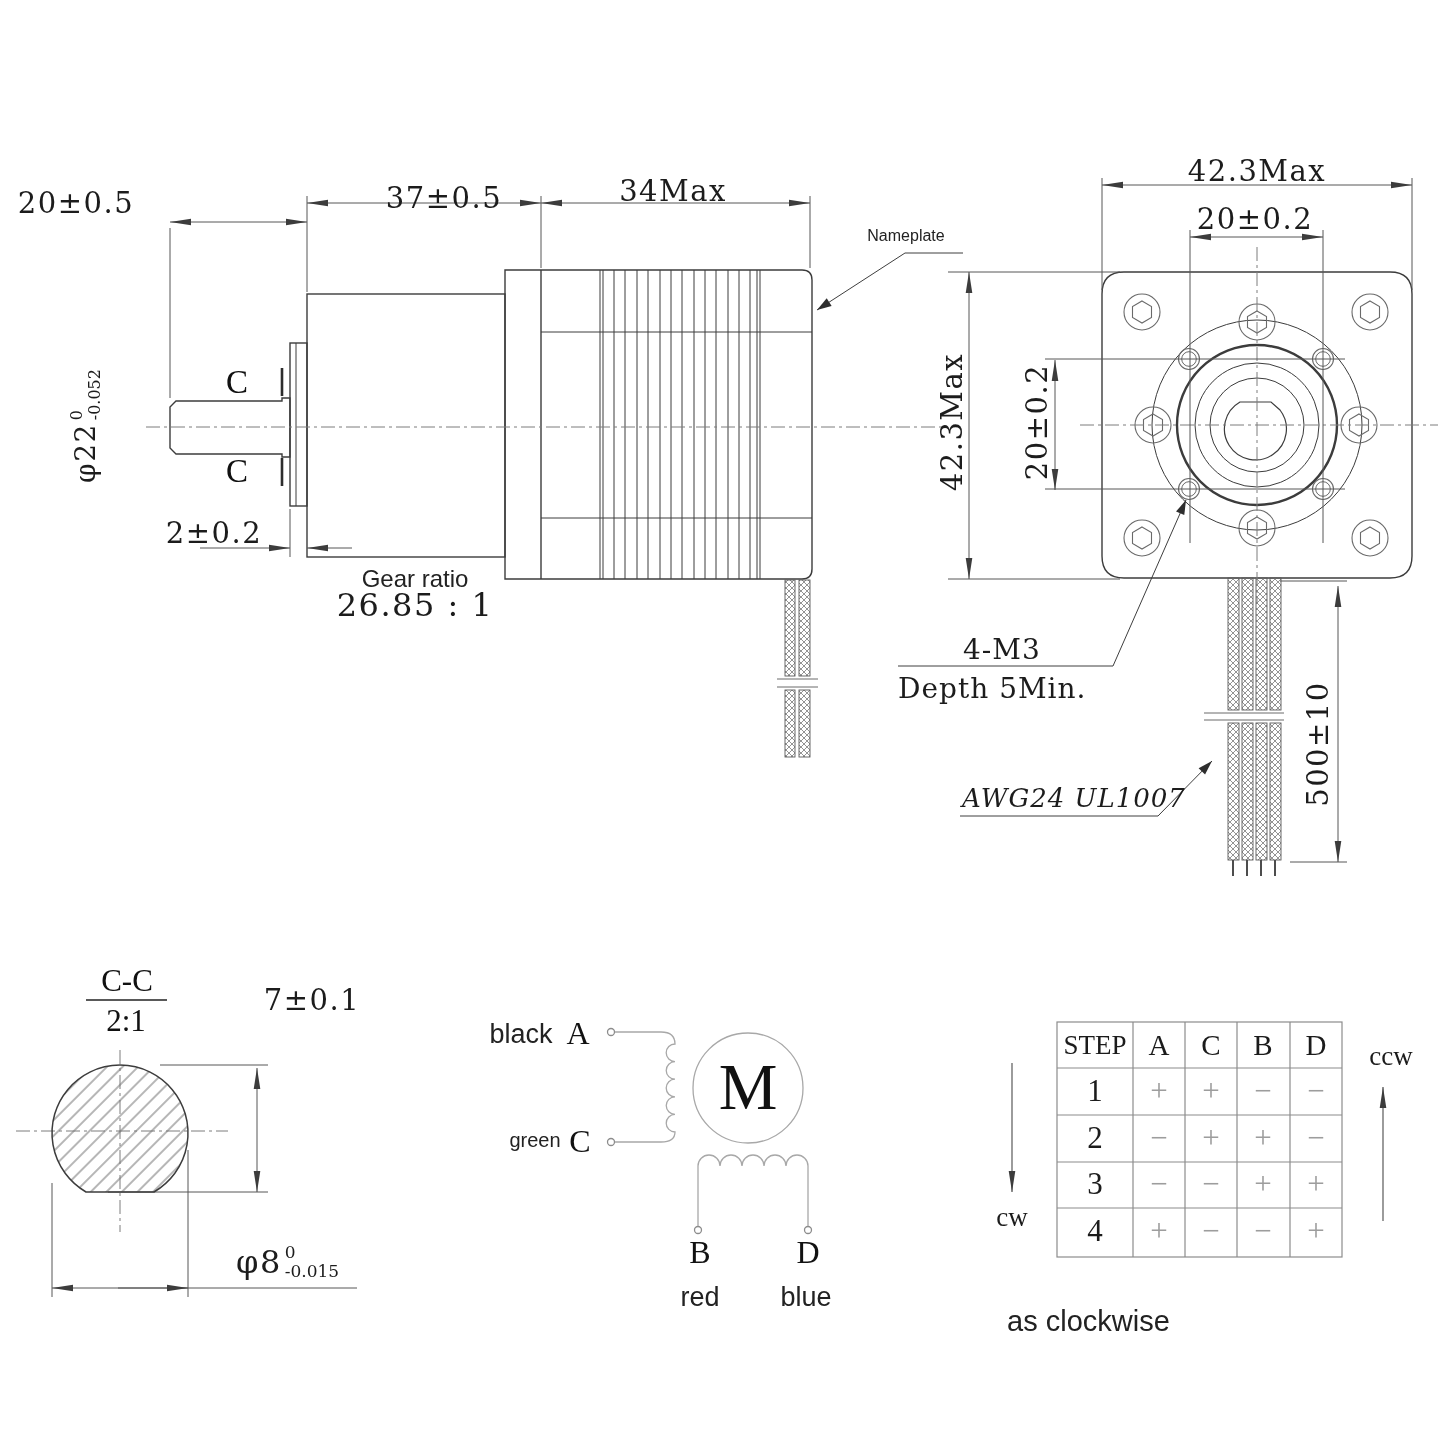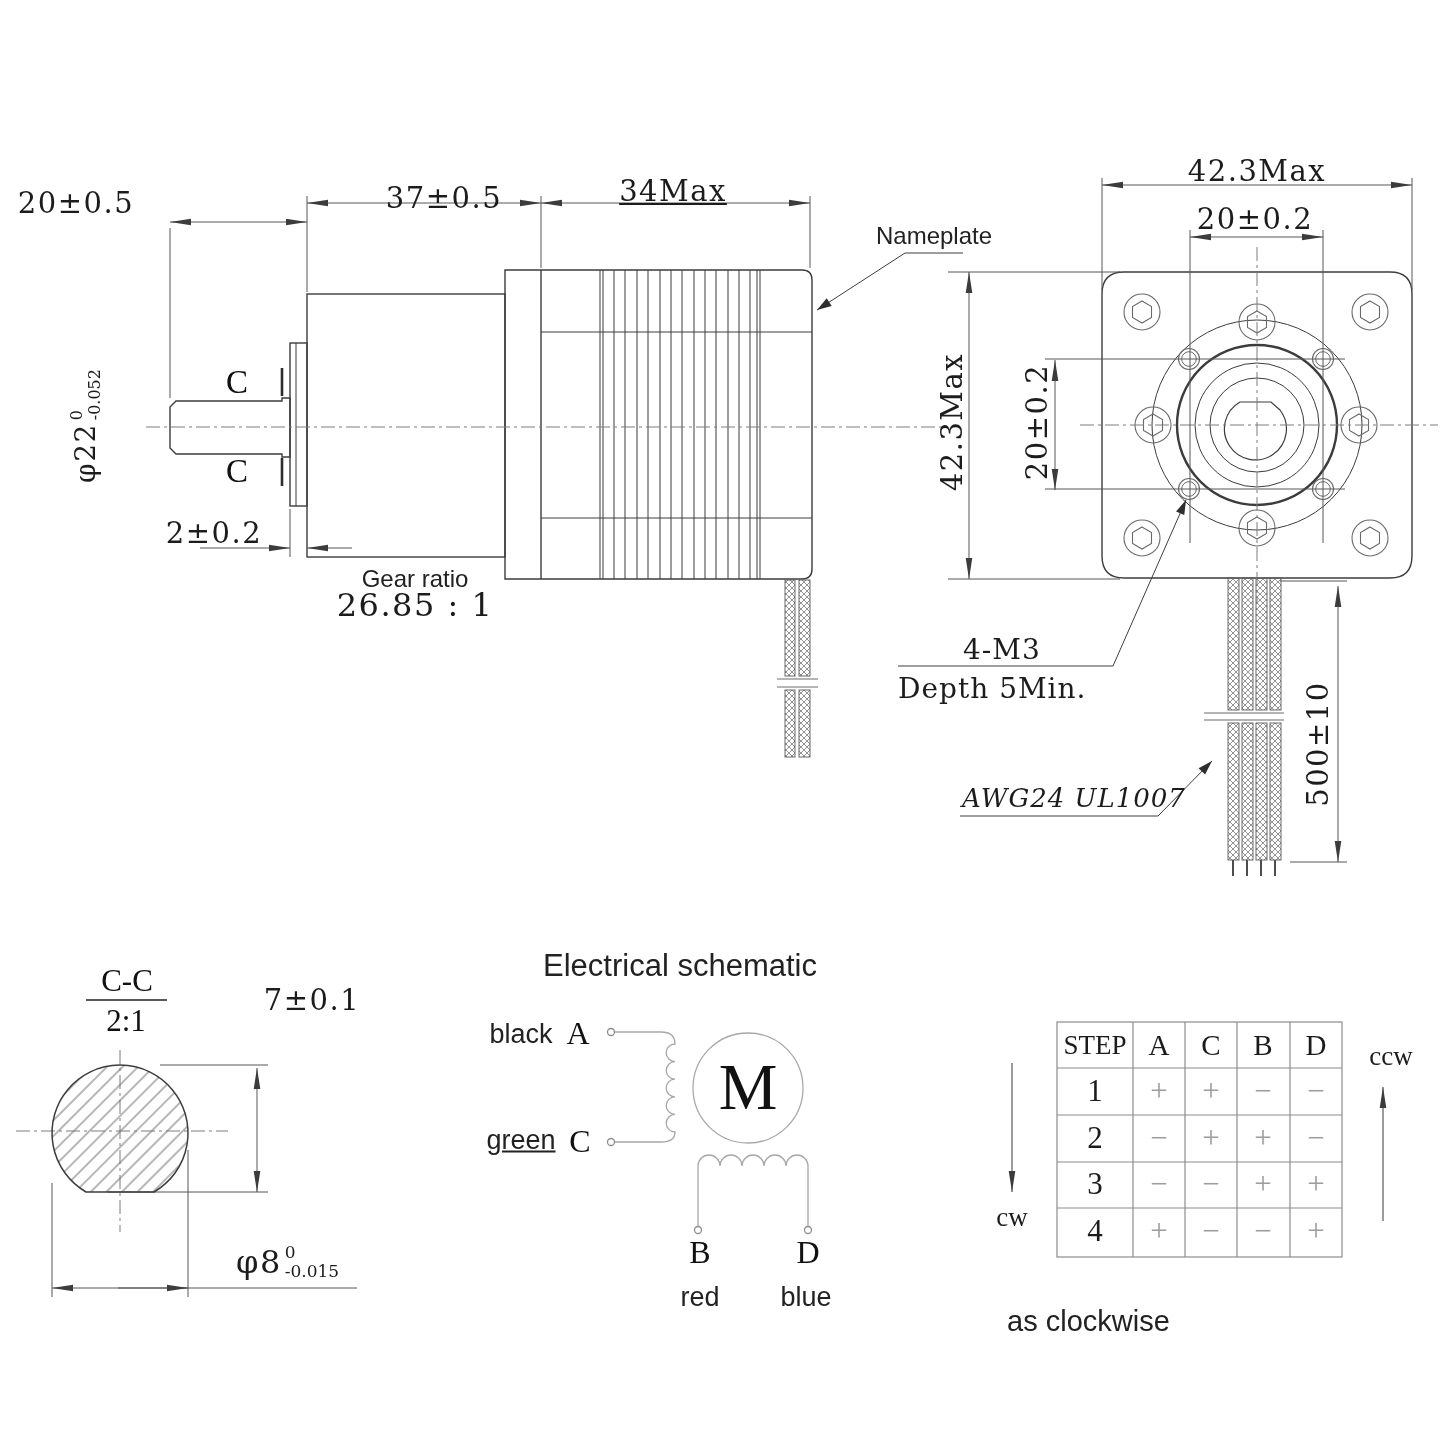--- a/index.html
+++ b/index.html
@@ -227,22 +227,22 @@
     <line x1="1057" y1="1208" x2="1342" y2="1208"></line>
   </g>
   <g stroke="#4a4a4a" stroke-width="1.1" fill="none">
     <line x1="1012" y1="1063" x2="1012" y2="1192" marker-end="url(#ae)"></line>
     <line x1="1383" y1="1221" x2="1383" y2="1087" marker-end="url(#ae)"></line>
   </g>
 </svg>
 
   <div class="lbl ctr dim" style="left:76px;top:203px;">20±0.5</div>
   <div class="lbl ctr dim" style="left:444px;top:198px;">37±0.5</div>
-  <div class="lbl ctr dim" style="left:673px;top:191px;text-decoration:underline;">34Max</div>
-  <div class="lbl ctr sans" style="left:934px;top:236px;font-size:24px;">Nameplate</div>
+  <div class="lbl ctr dim" style="left:673px;top:191px;">34Max</div>
+  <div class="lbl ctr sans" style="left:906px;top:236px;font-size:16px;">Nameplate</div>
   <div class="lbl ctr serif" style="left:237px;top:382px;font-size:33px;">C</div>
   <div class="lbl ctr serif" style="left:237px;top:471px;font-size:33px;">C</div>
   <div class="lbl rot" style="left:86px;top:426px;">
     <span class="phigrp dim" style="font-size:28px;">
       <span>φ22</span>
       <span class="tolstack">
         <span>0</span>
         <span>-0.052</span>
       </span>
     </span>
@@ -264,24 +264,23 @@
   <div class="lbl ctr serif" style="left:126px;top:1021px;font-size:31px;">2:1</div>
   <div class="lbl ctr dim" style="left:312px;top:1000px;">7±0.1</div>
   <div class="lbl phigrp" style="left:236px;top:1243px;">
     <span class="dim" style="font-size:32px;">φ8</span>
     <span class="tolstack dim" style="font-size:17px;">
       <span>0</span>
       <span>-0.015</span>
     </span>
   </div>
 
-  <div class="lbl ctr sans" style="left:680px;top:966px;font-size:31px;">Electrical schematic</div>
   <div class="lbl ctr sans" style="left:521px;top:1034px;font-size:27px;">black</div>
   <div class="lbl ctr serif" style="left:578px;top:1033px;font-size:32px;">A</div>
-  <div class="lbl ctr sans" style="left:521px;top:1140px;font-size:27px;text-decoration:underline;">green</div>
+  <div class="lbl ctr sans" style="left:535px;top:1140px;font-size:20px;">green</div>
   <div class="lbl ctr serif" style="left:580px;top:1141px;font-size:32px;">C</div>
   <div class="lbl ctr serif" style="left:748px;top:1087px;font-size:66px;">M</div>
   <div class="lbl ctr serif" style="left:700px;top:1252px;font-size:32px;">B</div>
   <div class="lbl ctr serif" style="left:808px;top:1252px;font-size:32px;">D</div>
   <div class="lbl ctr sans" style="left:700px;top:1297px;font-size:27px;">red</div>
   <div class="lbl ctr sans" style="left:806px;top:1297px;font-size:27px;">blue</div>
 
   <div class="lbl ctr tbltxt" style="left:1095px;top:1045px;font-size:27px;">STEP</div>
   <div class="lbl ctr tbltxt" style="left:1159px;top:1045px;font-size:29px;">A</div>
   <div class="lbl ctr tbltxt" style="left:1211px;top:1045px;font-size:29px;">C</div>

